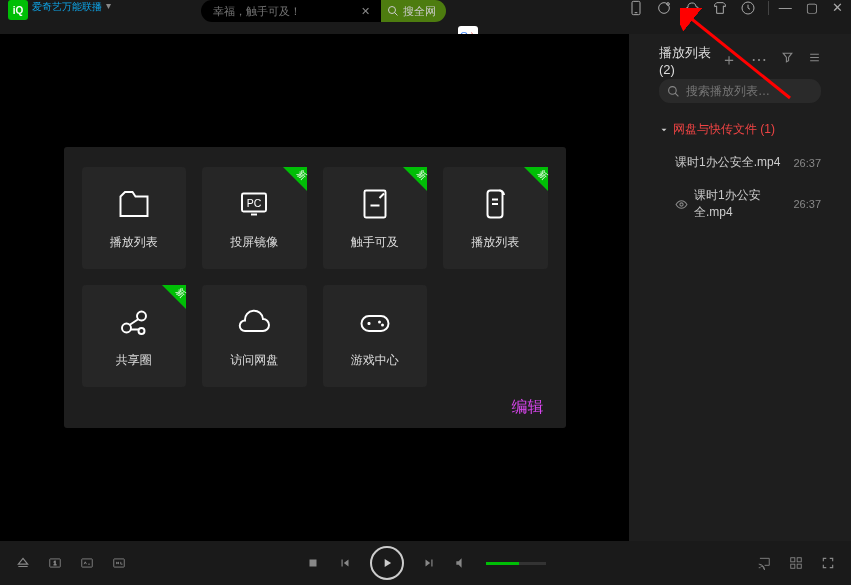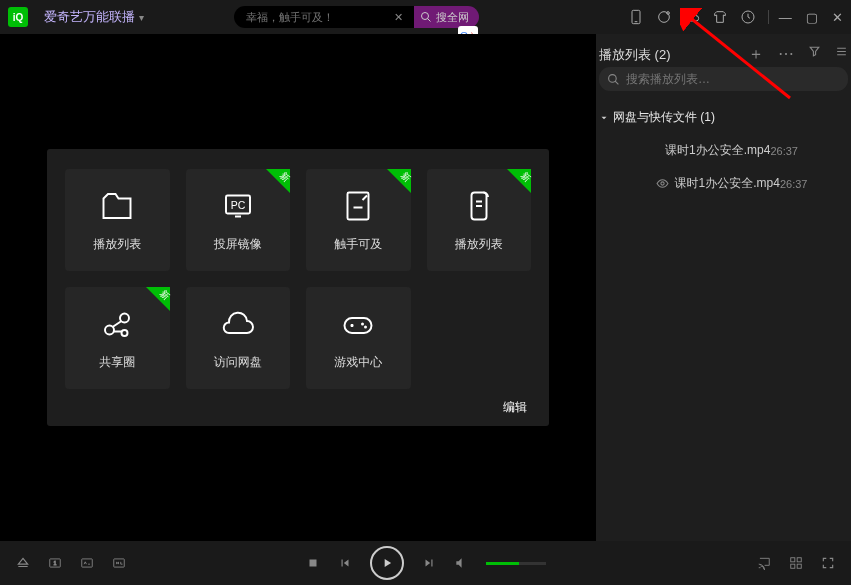--- a/index.html
+++ b/index.html
@@ -1,49 +1,49 @@
 <!DOCTYPE html>
 <html><head>
 <meta charset="utf-8">
 <style>
 *{margin:0;padding:0;box-sizing:border-box;font-family:"Microsoft YaHei",sans-serif}
 body{width:851px;height:585px;background:#000;color:#ccc;overflow:hidden;position:relative}
-.titlebar{height:34px;display:flex;align-items:center;padding:0 8px;background:#1a1a1a}
+.titlebar{height:34px;display:flex;align-items:flex-start;padding:0 8px;background:#1a1a1a}
 .logo{width:20px;height:20px;background:#00be06;border-radius:3px;display:flex;align-items:center;justify-content:center;color:#fff;font-size:10px;font-weight:bold}
-.app-title{margin-left:16px;font-size:13px;color:#c4b5fd}
+.app-title{margin-left:4px;font-size:10px;color:#0ea5e9}
 .chev-down{margin-left:4px;font-size:10px;color:#888}
 .searchbox{margin-left:90px;display:flex;align-items:center;position:relative}
 .searchbox input{width:180px;height:22px;background:#000000;border:none;border-radius:11px 0 0 11px;color:#888;font-size:11px;padding:0 22px 0 12px;outline:none}
 .clear-x{position:absolute;left:160px;color:#888;font-size:11px;cursor:pointer}
-.search-scope{height:22px;background:#701a75;border-radius:0 11px 11px 0;display:flex;align-items:center;padding:0 10px 0 6px;font-size:11px;color:#ccc;cursor:pointer}
+.search-scope{height:22px;background:#4d7c0f;border-radius:0 11px 11px 0;display:flex;align-items:center;padding:0 10px 0 6px;font-size:11px;color:#ccc;cursor:pointer}
 .search-scope svg{margin-right:4px}
 .translate-badge{position:absolute;left:458px;top:26px;width:20px;height:20px;background:#fff;border-radius:3px;display:flex;align-items:center;justify-content:center;font-size:11px}
 .title-icons{margin-left:auto;display:flex;gap:12px;align-items:center}
 .title-icons>*{cursor:pointer;color:#aaa;display:flex;align-items:center;justify-content:center;width:16px;height:16px}
 .win-controls{display:flex;gap:14px;margin-left:10px}
 .win-controls>*{cursor:pointer;color:#aaa;font-size:13px}
 .main{display:flex;height:calc(100% - 34px - 44px)}
 .video-area{flex:1;background:#000;display:flex;align-items:center;justify-content:center;position:relative}
 .tiles-panel{width:502px;background:#1e1e1e;border-radius:3px;padding:20px 10px 10px}
 .tiles-grid{display:grid;grid-template-columns:repeat(4,1fr);gap:16px;padding:0 8px}
 .tile{position:relative;background:#262626;border-radius:4px;height:102px;display:flex;flex-direction:column;align-items:center;justify-content:center;cursor:pointer;gap:12px}
 .tile-label{font-size:12px;color:#ddd}
 .new-badge{position:absolute;top:0;right:0;width:0;height:0;border-top:24px solid #00be06;border-left:24px solid transparent}
 .new-badge::after{content:attr(data-txt);position:absolute;top:-22px;right:1px;font-size:9px;color:#fff;transform:rotate(45deg)}
-.edit-link{text-align:right;padding:10px 12px 0 0;font-size:12px;color:#ffffff;cursor:pointer}
-.sidebar{width:255px;background:#1e1e1e;display:flex;flex-direction:column;padding:10px 3px}
+.edit-link{text-align:right;padding:10px 12px 0 0;font-size:16px;color:#d946ef;cursor:pointer}
+.sidebar{width:222px;background:#1e1e1e;display:flex;flex-direction:column;padding:10px 30px}
 .sidebar-header{display:flex;align-items:center;justify-content:space-between}
 .sidebar-title{font-size:13px;color:#ddd}
 .sidebar-tools{display:flex;gap:14px;color:#888}
 .sidebar-tools>*{cursor:pointer}
 .sidebar-search{margin-top:2px;display:flex;align-items:center;background:#2a2a2a;border-radius:11px;height:24px;padding:0 8px}
 .sidebar-search input{flex:1;background:none;border:none;outline:none;color:#888;font-size:12px;margin-left:6px}
-.group-header{display:flex;align-items:center;margin:18px 0 8px;font-size:12px;color:#e5e5e5;cursor:pointer}
+.group-header{display:flex;align-items:center;margin:18px 0 8px;font-size:12px;color:#ef4444;cursor:pointer}
 .group-header svg{margin-right:4px}
-.pl-item{display:flex;align-items:center;justify-content:center;padding:8px 0 8px 16px;font-size:12px;cursor:pointer}
+.pl-item{display:flex;align-items:center;justify-content:space-between;padding:8px 0 8px 16px;font-size:12px;cursor:pointer}
 .pl-item-left{display:flex;align-items:center;gap:6px}
 .pl-duration{color:#888;font-size:11px}
 .bottombar{height:44px;background:#1a1a1a;display:flex;align-items:center;padding:0 16px;gap:18px;position:relative}
 .bb-icon{color:#888;cursor:pointer;display:flex;align-items:center}
 .bb-center{position:absolute;left:50%;transform:translateX(-50%);display:flex;align-items:center;gap:18px}
 .play-btn{width:34px;height:34px;border:2px solid #ccc;border-radius:50%;display:flex;align-items:center;justify-content:center;cursor:pointer}
 .volume-bar{width:60px;height:3px;background:#333;position:relative}
 .volume-bar-fill{position:absolute;left:0;top:0;height:100%;background:#00be06;width:55%}
 .bb-right{margin-left:auto;display:flex;gap:18px}
 .arrow-annotation{position:absolute;top:8px;left:680px;pointer-events:none;z-index:1000}

